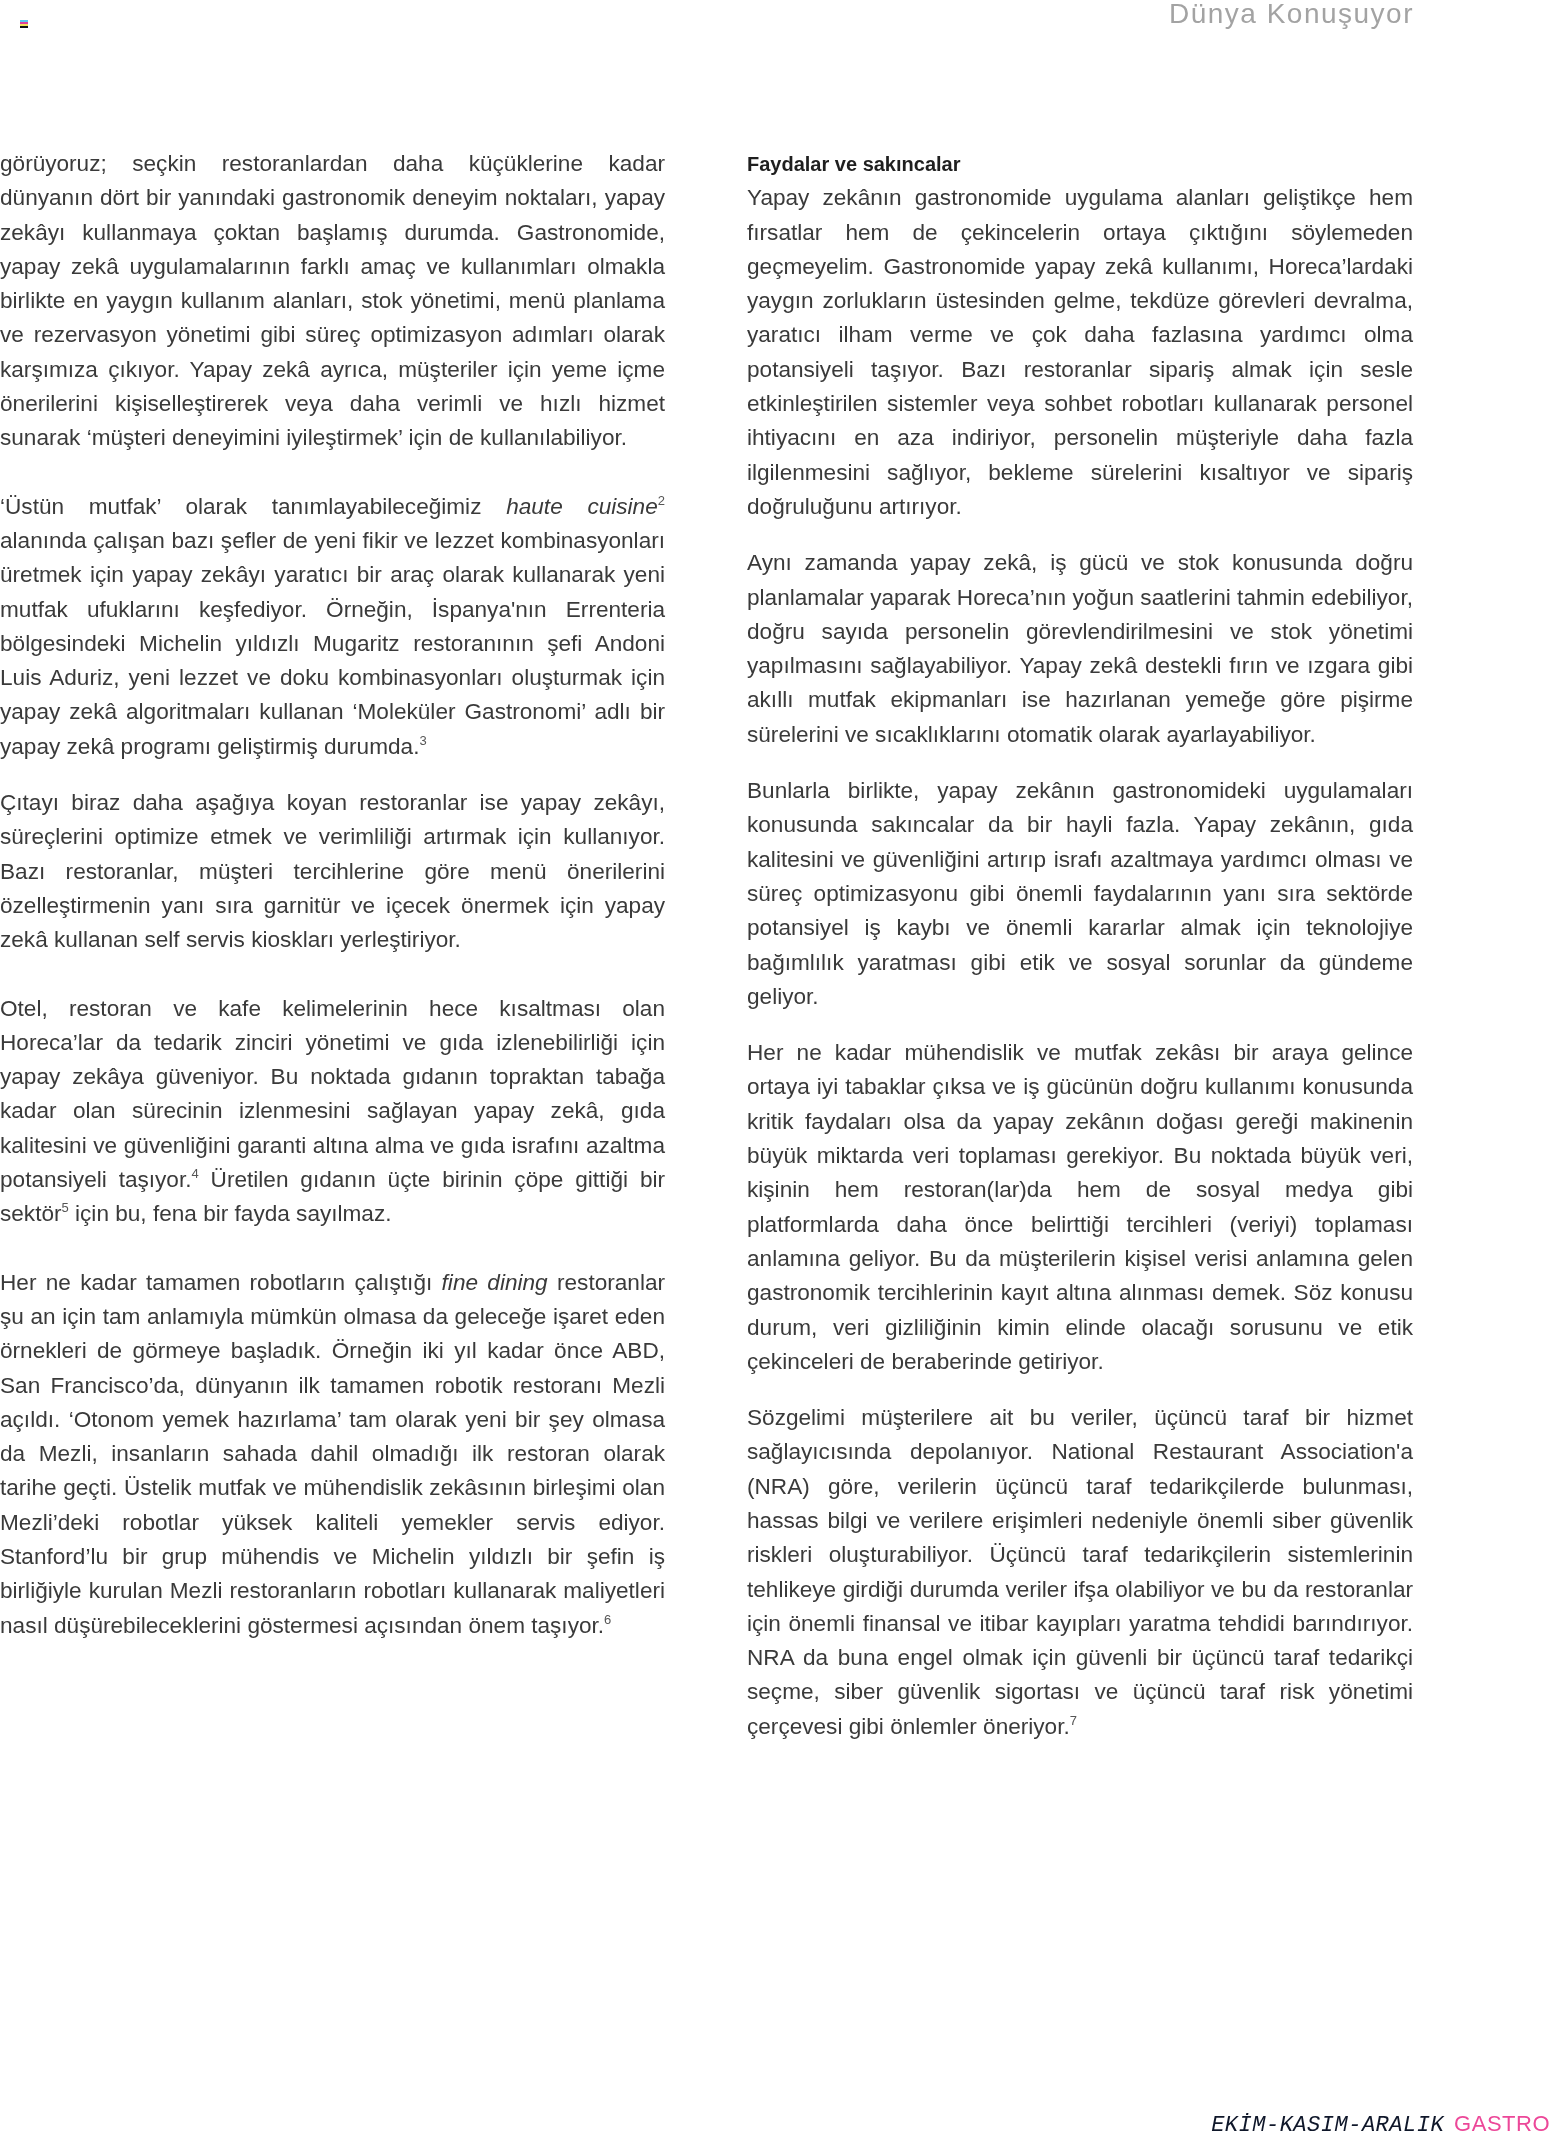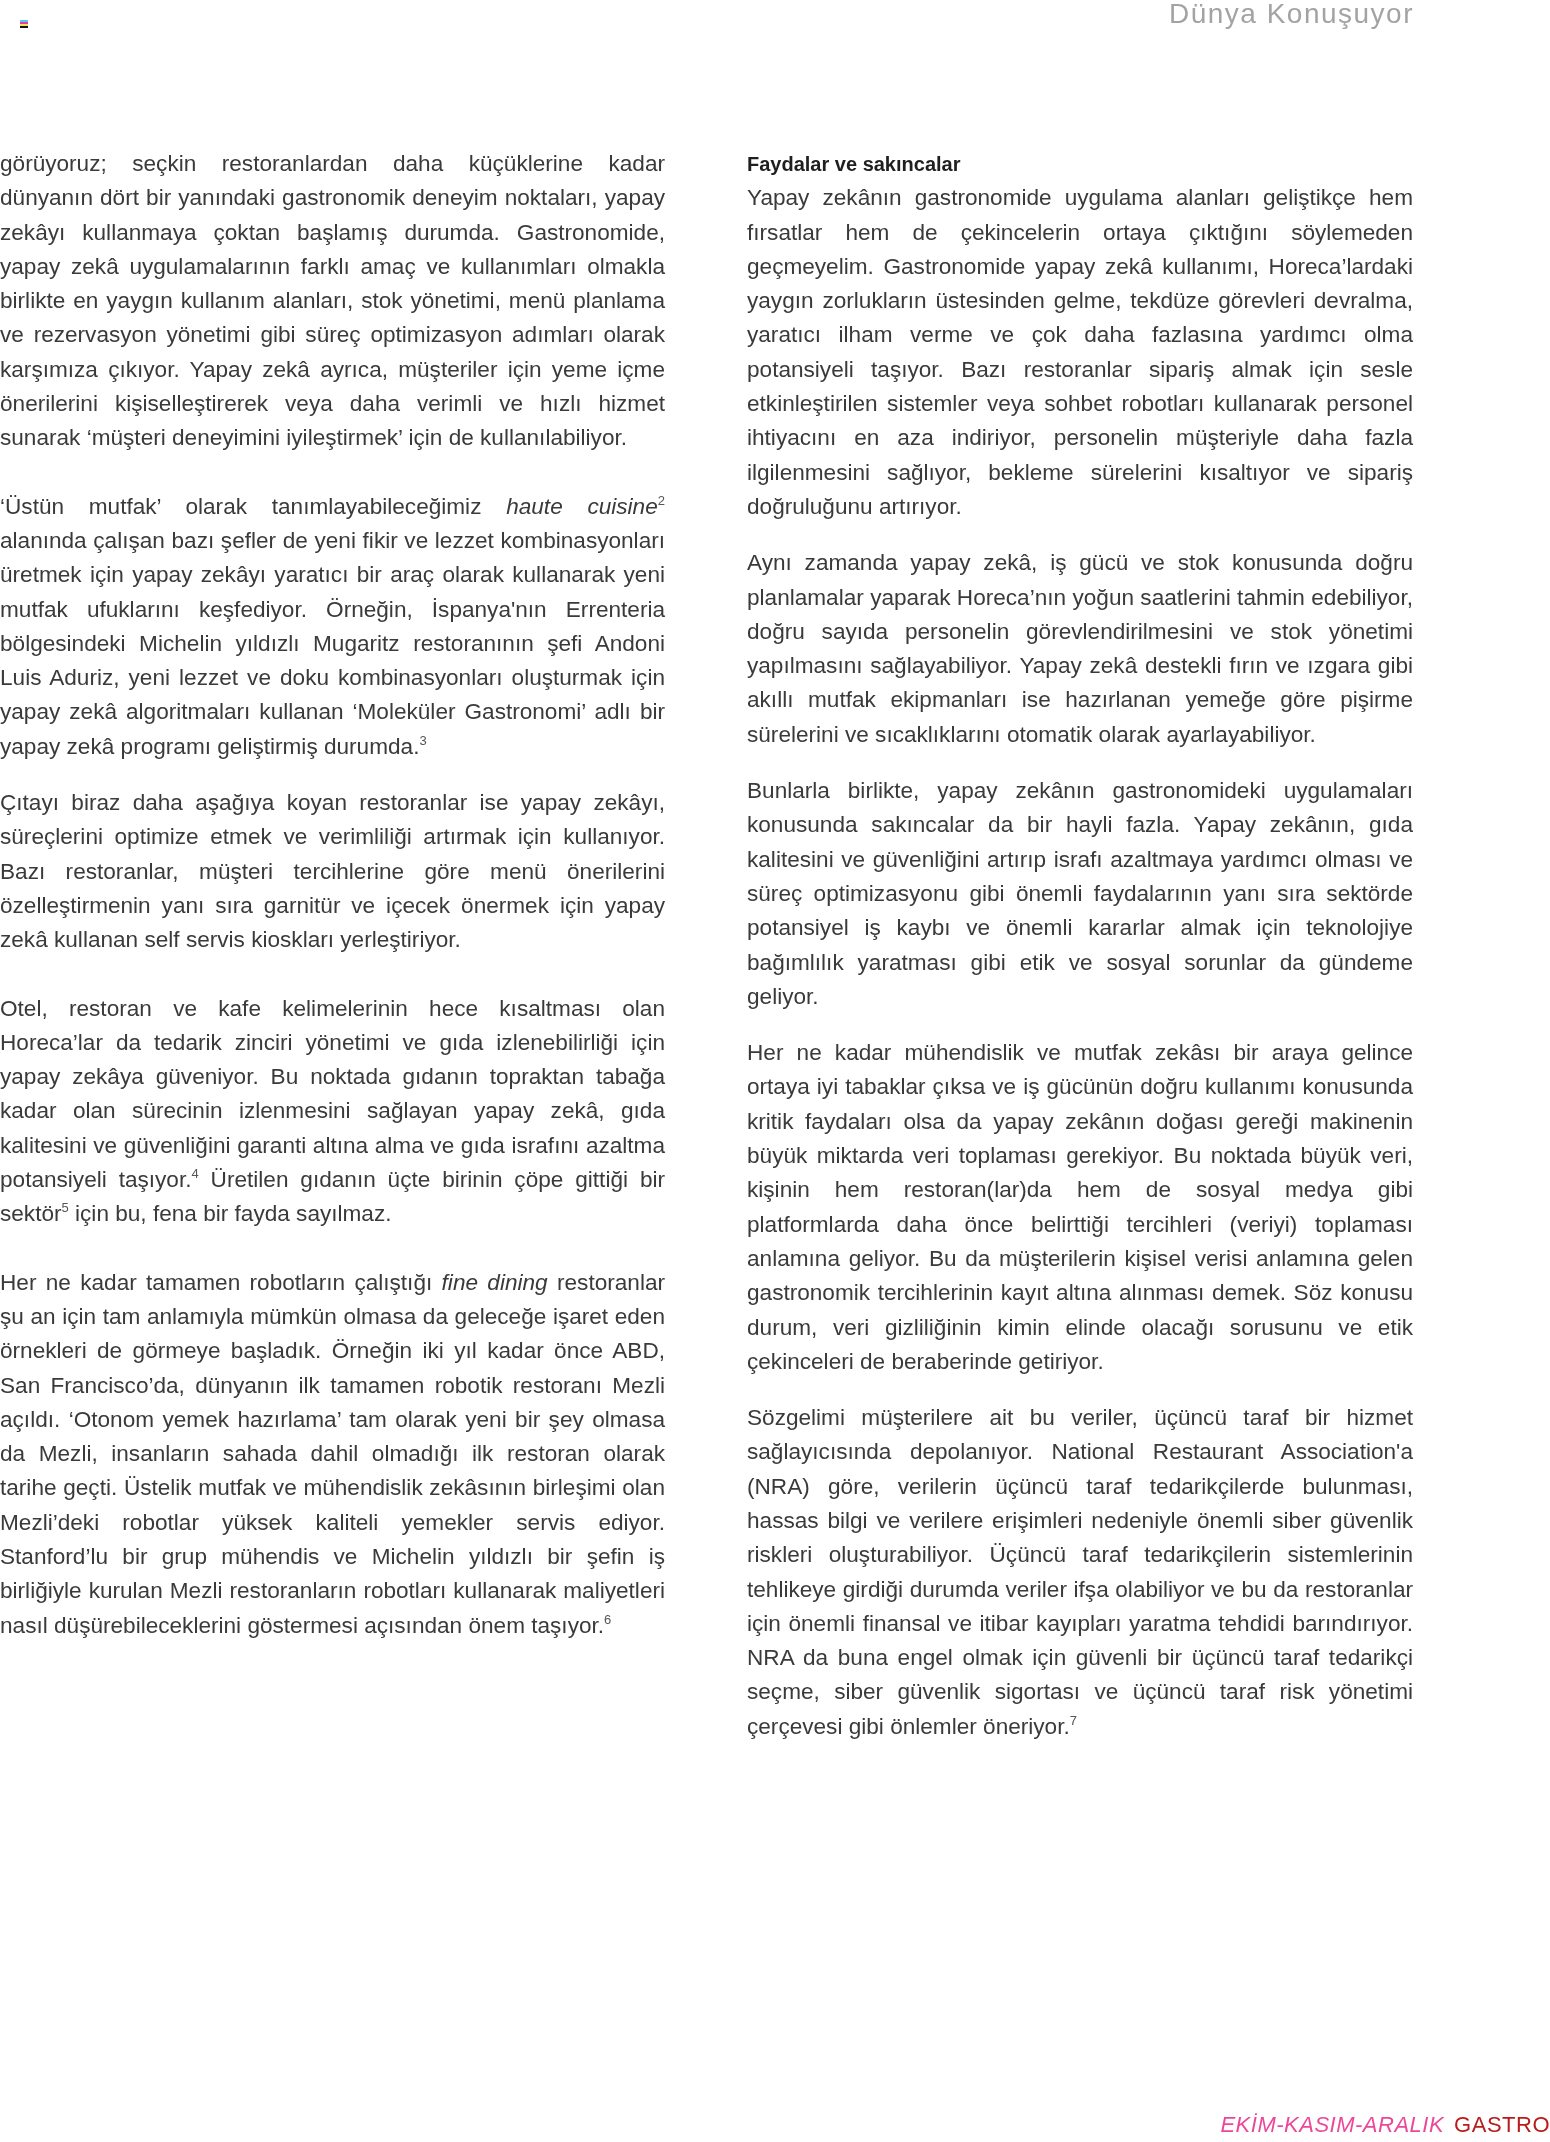--- a/index.html
+++ b/index.html
@@ -12,22 +12,22 @@
   .col { position: absolute; top: 147px; width: 665px; font-size: 22.6px; line-height: 34.3px; }
   .col.left { left: 0px; }
   .col.right { left: 747px; width: 666px; }
   .col p { margin: 0 0 34px 0; text-align: justify; hyphens: none; }
   .col h2 { margin: 0; font-size: 20px; line-height: 34.3px; font-weight: bold; color: #1f1f1f; }
   .col h2 + p { margin-top: 0; }
   .col p.tight { margin-bottom: 22px; }
   sup { font-size: 13px; line-height: 0; vertical-align: super; color: #555; }
   em { font-style: italic; }
   .footer { position: absolute; right: 0; bottom: 4px; font-size: 22px; letter-spacing: 0.5px; white-space: nowrap; }
-  .footer .issue { color: #ec4899; font-style: italic; margin-right: 10px; }
-  .footer .mag { color: #b91c1c; }
+  .footer .issue { color: #0f172a; font-style: italic; margin-right: 10px; font-family: Liberation Mono, monospace; }
+  .footer .mag { color: #ec4899; }
 </style>
 </head>
 <body>
 
 <div class="reg-mark">
   <span style="background:#5bc8f0"></span>
   <span style="background:#e0409a"></span>
   <span style="background:#f5e15a"></span>
   <span style="background:#111111"></span>
 </div>

